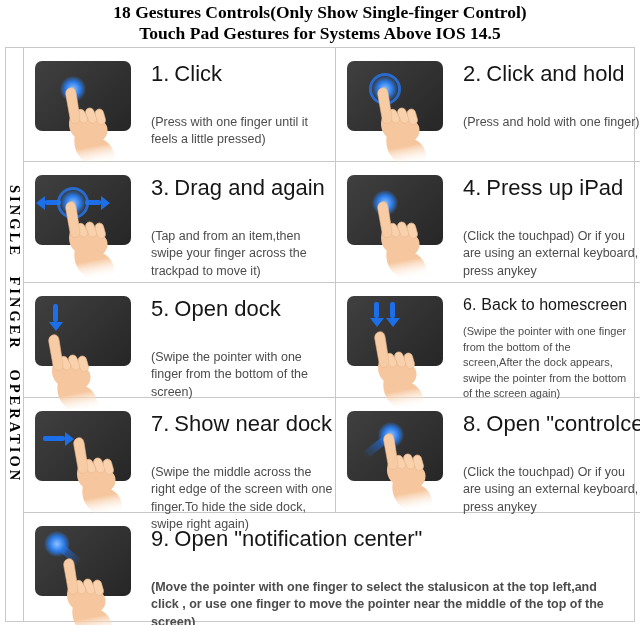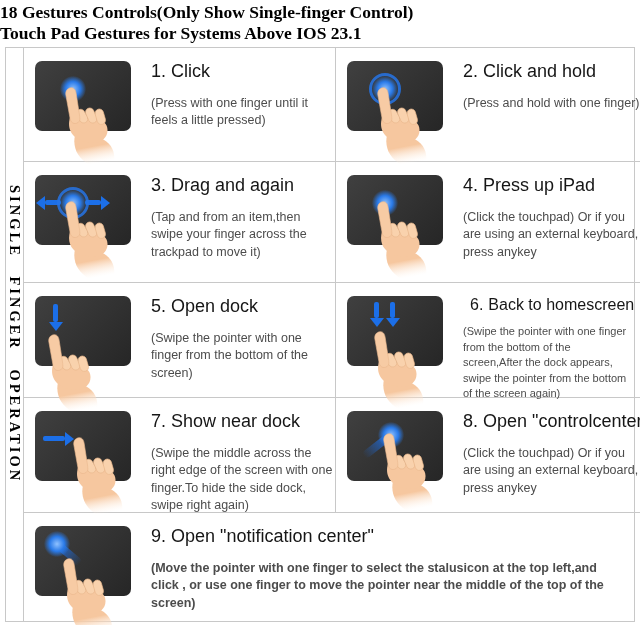--- a/index.html
+++ b/index.html
@@ -1,19 +1,19 @@
 <!DOCTYPE html>
 <html><head>
 <meta charset="utf-8">
 <style>
   html,body{margin:0;padding:0;background:#fff;}
   .page{position:relative;width:640px;height:625px;background:#fff;overflow:hidden;
         font-family:"Liberation Sans",sans-serif;}
   
-  .header{text-align:left;padding-top:2px;font-family:"Liberation Serif",serif;
+  .header{text-align:center;padding-top:2px;font-family:"Liberation Serif",serif;
           font-weight:bold;font-size:17.5px;line-height:1.22;color:#000;}
   
   .table{position:absolute;left:5px;top:47px;width:630px;height:575px;
          border:1px solid #c8c8c8;box-sizing:border-box;display:flex;background:#fff;}
   .sidebar{width:37px;border-right:1px solid #c8c8c8;display:flex;
            align-items:center;justify-content:center;box-sizing:border-box;}
   .sidebar span{writing-mode:vertical-rl;font-family:"Liberation Serif",serif;
            font-weight:bold;font-size:14.5px;letter-spacing:3px;word-spacing:12px;color:#000;}
   .grid{flex:1;display:grid;grid-template-columns:1fr 1fr;
         grid-template-rows:114px 121px 115px 115px 1fr;}
@@ -51,24 +51,24 @@
   .g-dock .st{left:24px;top:16px;height:18px;} .g-dock .hand{left:12px;top:46px;}
   .g-home .st1{left:33px;top:14px;height:16px;} .g-home .st2{left:49px;top:14px;height:16px;}
   .g-home .hand{left:26px;top:43px;}
   .g-side .st{left:14px;top:33px;width:22px;} .g-side .hand{left:37px;top:34px;}
   .g-cc .glow{left:37px;top:19px;} .g-cc .trail{left:50px;top:28px;width:34px;transform:rotate(142deg);}
   .g-cc .hand{left:35px;top:30px;}
   .g-nc .glow{left:15px;top:13px;} .g-nc .trail{left:28px;top:22px;width:30px;transform:rotate(40deg);}
   .g-nc .hand{left:27px;top:40px;}
   
   .text{padding:8px 0 0 10px;}
-  .title{font-size:18px;color:#161616;white-space:nowrap;}
+  .title{font-size:22px;color:#161616;white-space:nowrap;}
   .title .num{margin-right:5px;}
-  .c6 .title{font-size:16px;margin-left:7px;}
-  .desc{margin-top:13px;font-size:12.5px;line-height:1.38;color:#4c4c4c;width:182px;}
+  .c6 .title{font-size:16px;}
+  .desc{margin-top:27px;font-size:12.5px;line-height:1.38;color:#4c4c4c;width:182px;}
   .c6 .desc{font-size:11px;width:168px;margin-top:10px;line-height:1.42;}
   .c9 .desc{width:462px;font-weight:bold;}
 </style>
 </head>
 <body>
 
 <svg width="0" height="0" style="position:absolute">
   <defs>
     <linearGradient id="skinfade" x1="0" y1="0" x2="0.25" y2="1">
       <stop offset="0.45" stop-color="#f6c79f"></stop>
@@ -84,21 +84,21 @@
       </g>
       <path d="M21 1 C15 2 12 7 13 13 L20 52 C21 58 25 61 30 60 C35 59 37 55 36 49 L30 10 C29 4 26 0 21 1 Z" fill="#f7cba4" stroke="#eab88e" stroke-width="1"></path>
     </g>
   </defs>
 </svg>
 
 <div class="page">
 
   <div class="header">
     <div>18 Gestures Controls(Only Show Single-finger Control)</div>
-    <div>Touch Pad Gestures for Systems Above IOS 23.1</div>
+    <div>Touch Pad Gestures for Systems Above IOS 14.5</div>
   </div>
 
   <div class="table">
     <div class="sidebar">
       <span>SINGLE FINGER OPERATION</span>
     </div>
 
     <div class="grid">
 
       <div class="cell c1">

